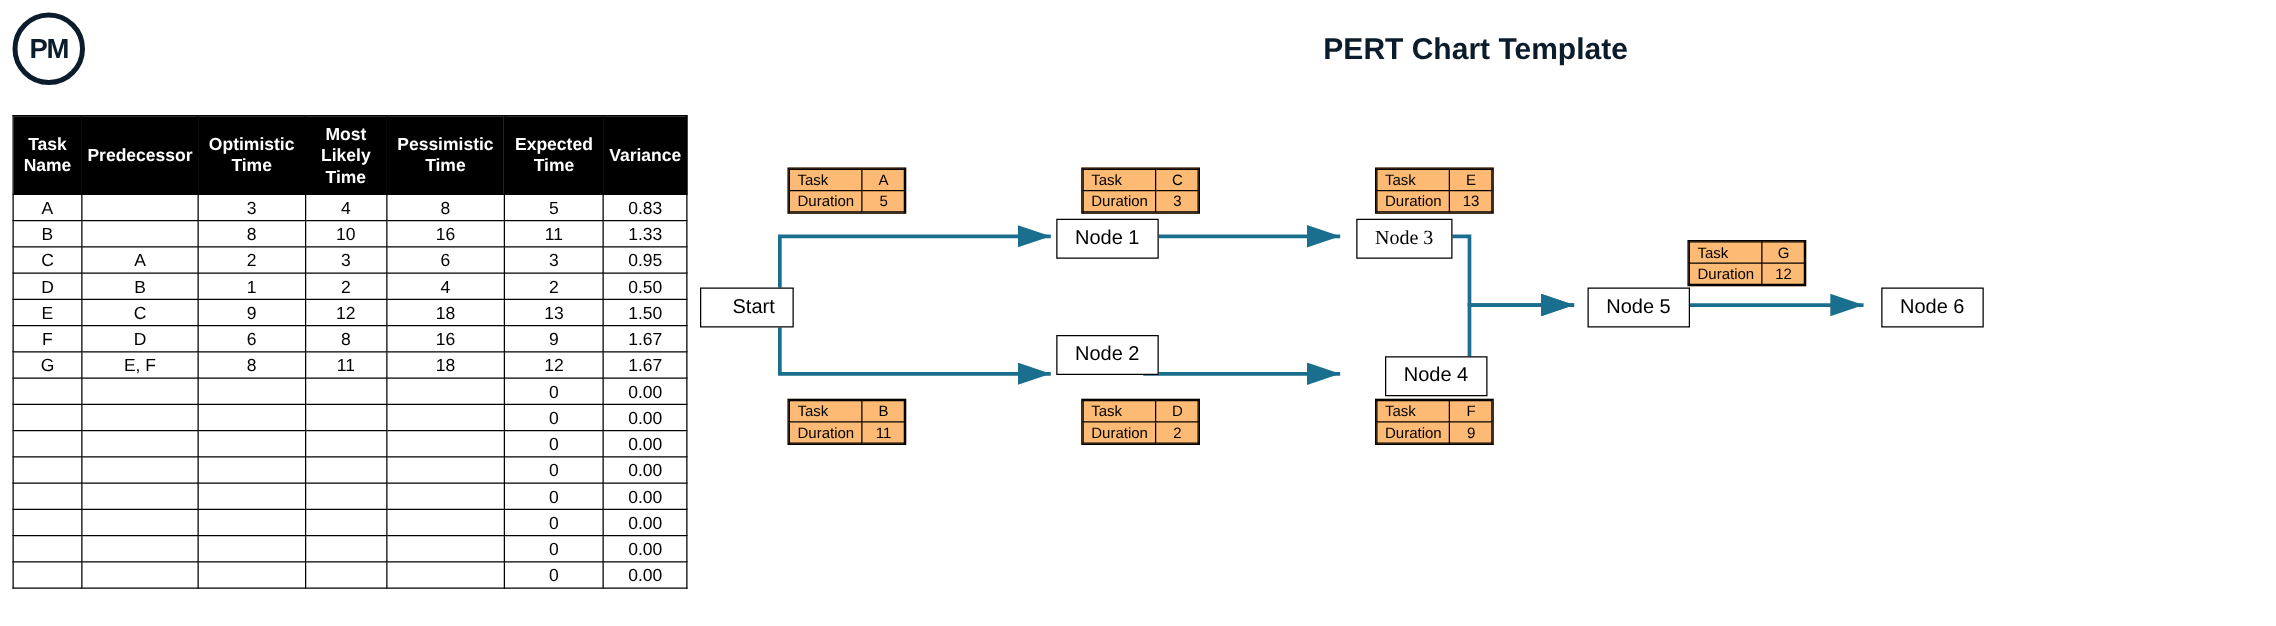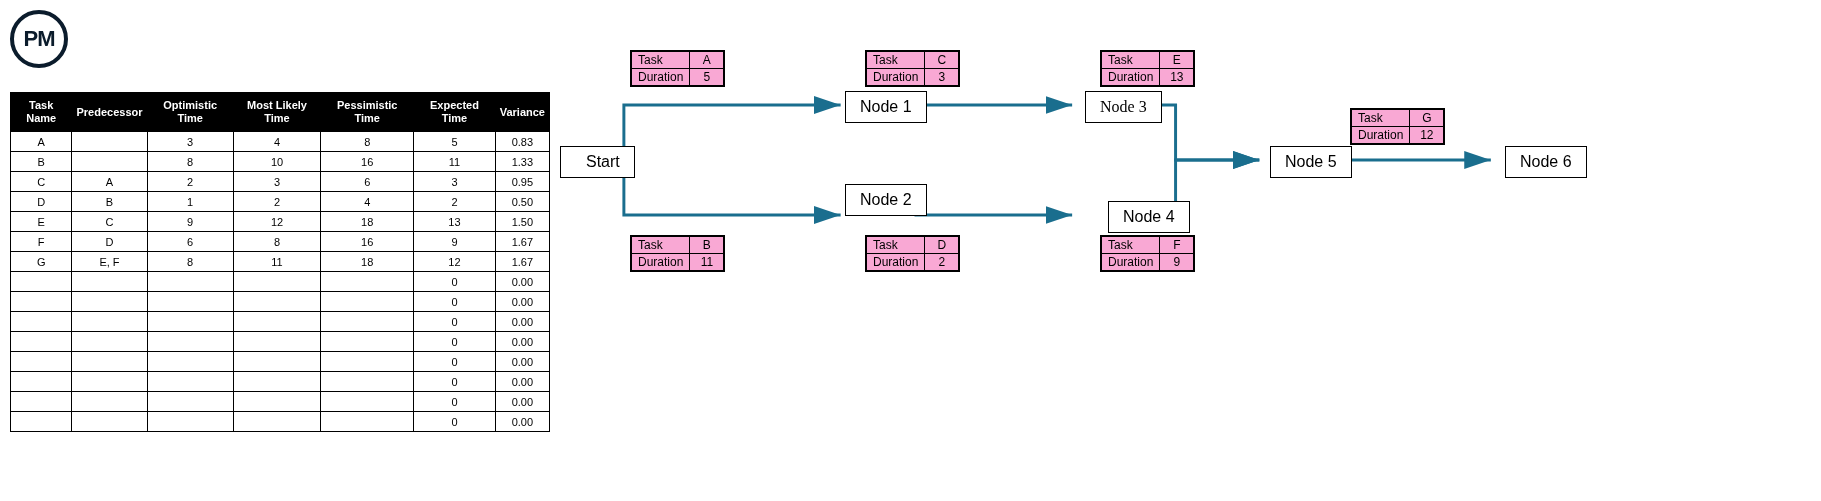--- a/index.html
+++ b/index.html
@@ -51,21 +51,21 @@
     font-size: 24px;
     font-weight: 800;
     text-align: center;
     margin-bottom: 40px;
     margin-top: 16px;
     color: #0b1c2c;
   }
   table.pert {
     border-collapse: collapse;
     width: 100%;
-    font-size: 11px;
+    font-size: 14px;
   }
   table.pert th {
     background: #000;
     color: #fff;
     font-weight: 700;
     padding: 6px 4px;
     border: 1px solid #000;
     text-align: center;
     line-height: 1.2;
   }
@@ -86,21 +86,21 @@
     border: 1px solid #000;
     background: #fff;
     font-size: 16px;
     padding: 6px 14px;
     text-align: center;
   }
   .info-box {
     position: absolute;
     border: 1px solid #000;
     font-size: 12px;
-    background: #f9a8d4;
+    background: #fdba74;
   }
   .info-box table {
     border-collapse: collapse;
   }
   .info-box td {
     border: 1px solid #000;
     padding: 1px 6px;
     min-width: 56px;
   }
   .info-box td.val {
@@ -272,20 +272,21 @@
             <td></td>
             <td></td>
             <td>0</td>
             <td>0.00</td>
           </tr>
         </tbody>
     </table>
   </div>
 
   <div class="right-panel">
+    <div class="title">PERT Chart Template</div>
 
     <div class="diagram">
 
       <svg class="arrows" viewBox="0 0 1280 360" preserveAspectRatio="none">
         <defs>
           <marker id="arr" markerWidth="10" markerHeight="10" refX="9" refY="3" orient="auto">
             <path d="M0,0 L0,6 L9,3 z" fill="#1a6e8e"></path>
           </marker>
         </defs>
         <g stroke="#1a6e8e" stroke-width="3" fill="none" marker-end="url(#arr)">

